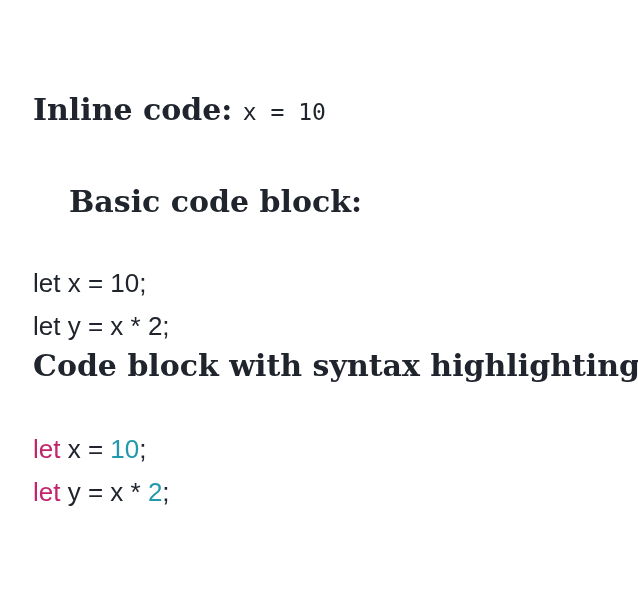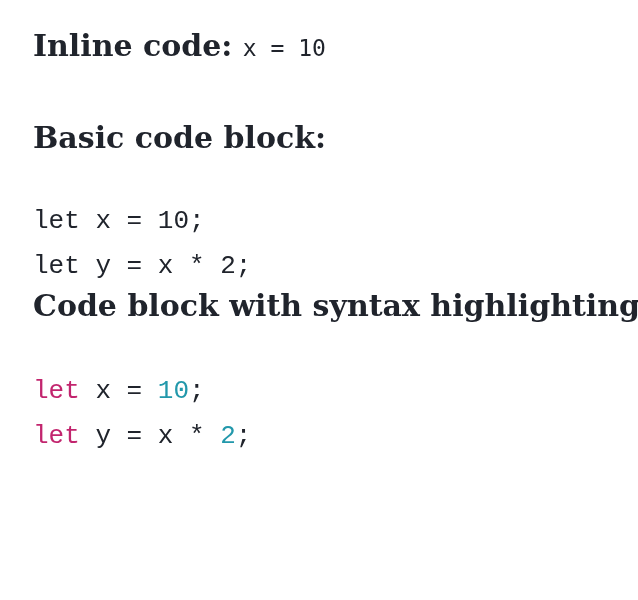--- a/index.html
+++ b/index.html
@@ -14,52 +14,52 @@
     padding: 0;
     background: var(--background);
   }
   body {
     width: 638px;
     height: 600px;
     overflow: hidden;
     color: var(--text);
   }
   main {
-    padding: 28px 20px 0 33px;
+    padding: 92px 20px 0 33px;
   }
   .para {
     font-family: "DejaVu Serif", "Liberation Serif", serif;
     font-weight: bold;
     font-size: 30px;
     line-height: 36px;
     margin: 0;
     color: var(--text);
     white-space: nowrap;
   }
   .para-inline  { margin-bottom: 54px; }
-  .para-basic   { margin-bottom: 42px; }
+  .para-basic   { margin-bottom: 42px; margin-left: 36px; }
   .para-hl      { margin-bottom: 44px; }
   .inline-code {
     font-family: "DejaVu Sans Mono", "Liberation Mono", monospace;
     font-weight: normal;
     font-size: 23px;
     color: var(--text);
   }
   pre.code-block {
     font-family: "DejaVu Sans Mono", "Liberation Mono", monospace;
     font-size: 26px;
     line-height: 43px;
     margin: 0;
     color: var(--text);
     white-space: pre;
   }
   .block-basic { margin-bottom: 44px; }
   .block-hl    { margin-bottom: 0; }
   pre.code-block code {
-    font-family: Liberation Mono, monospace;
+    font-family: Liberation Sans, sans-serif;
     font-size: inherit;
     white-space: pre;
     margin-top: 28px;
   }
   .tok-keyword { color: var(--keyword); }
   .tok-number  { color: var(--number); text-align: center; }
 </style>
 </head>
 <body>
 

